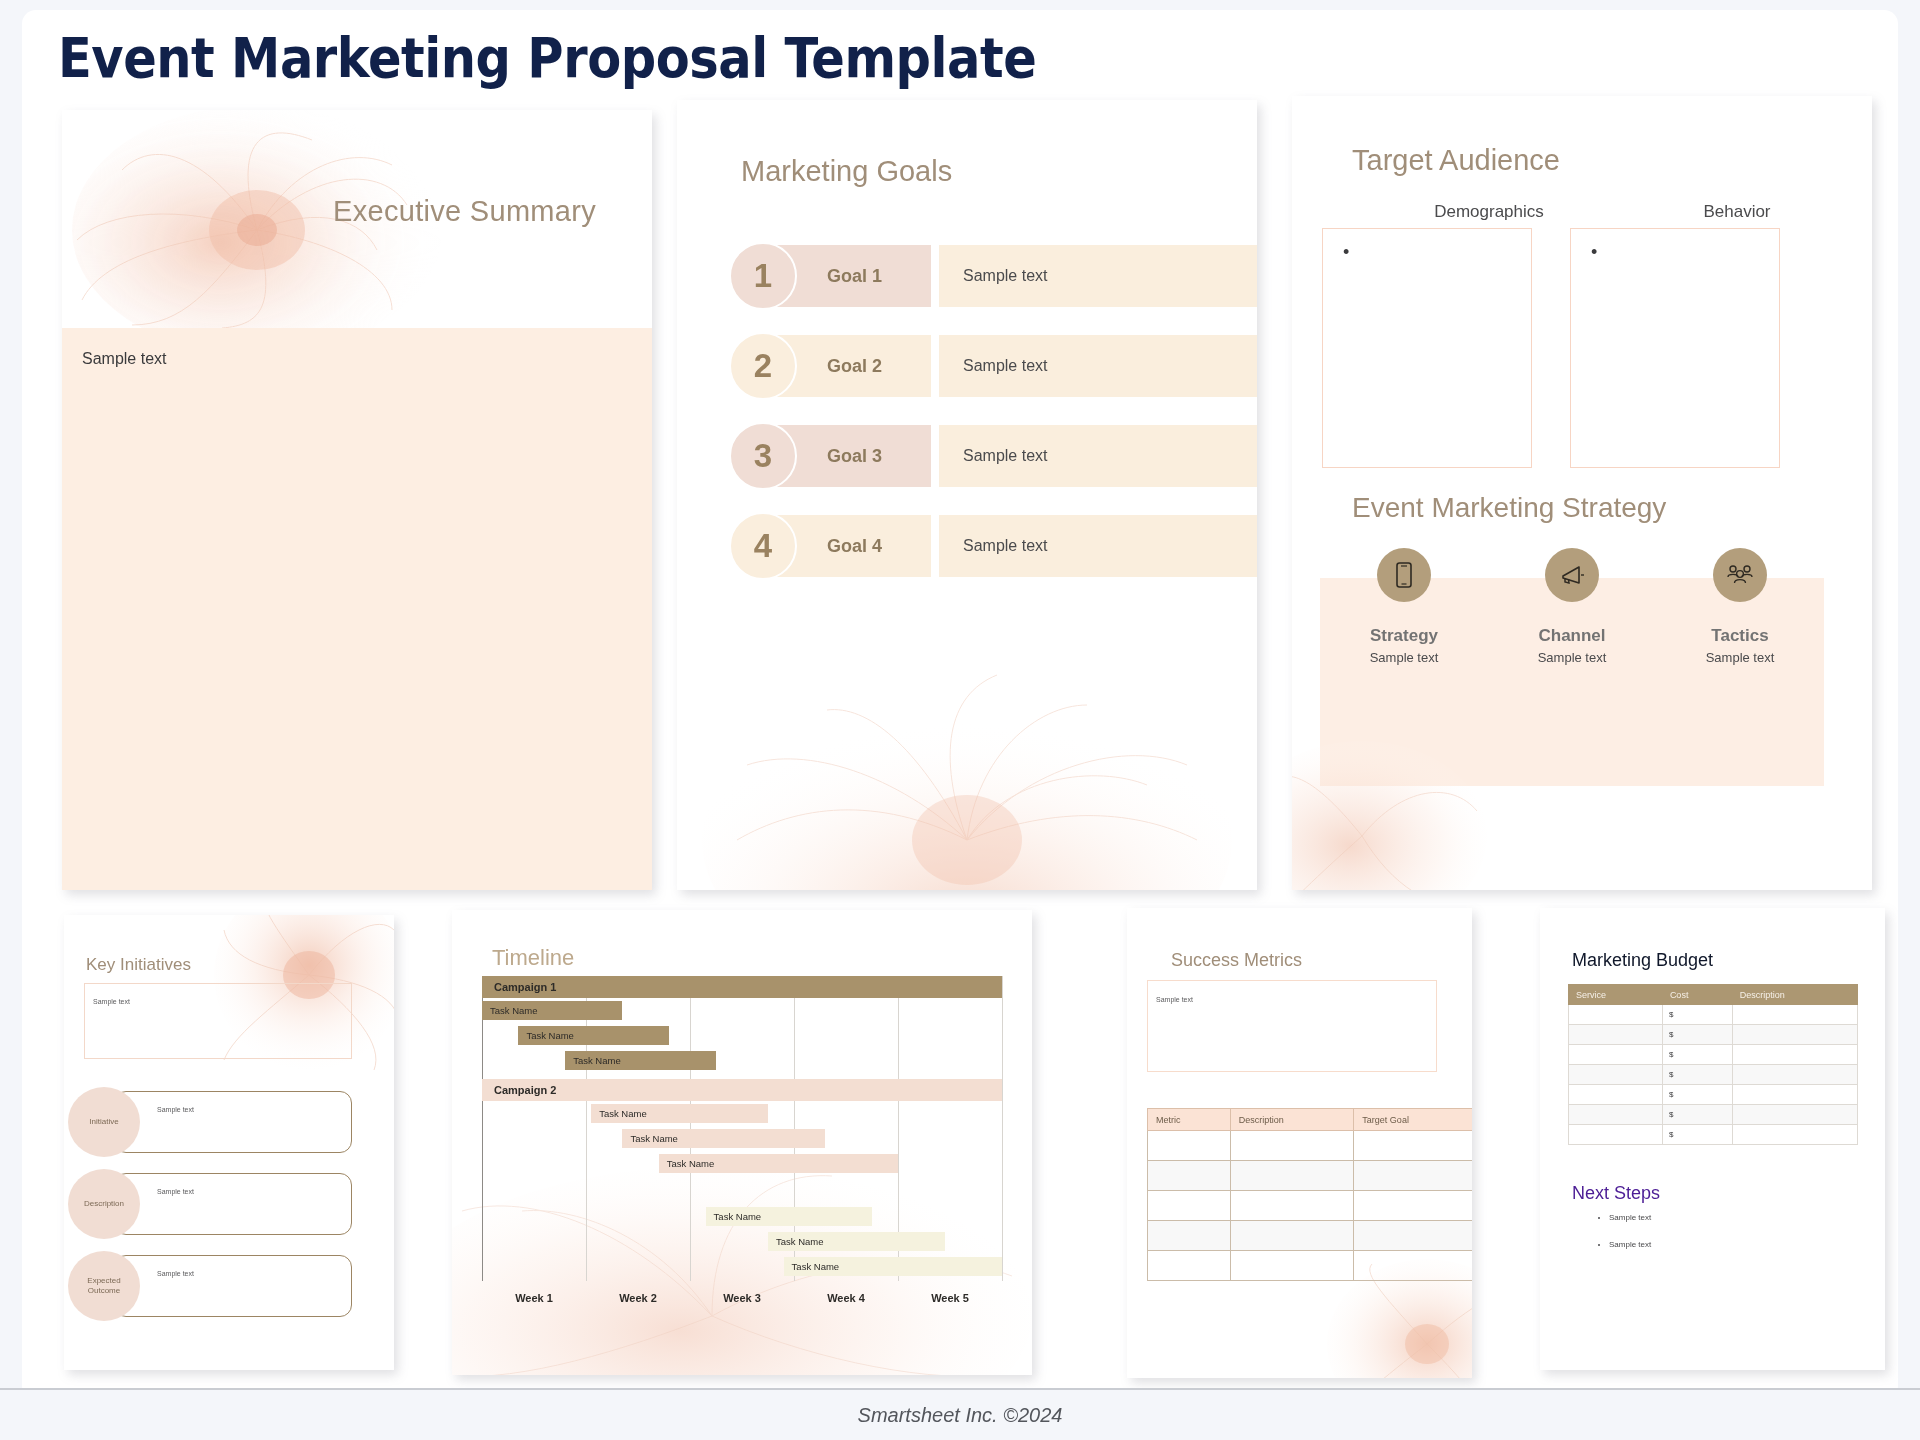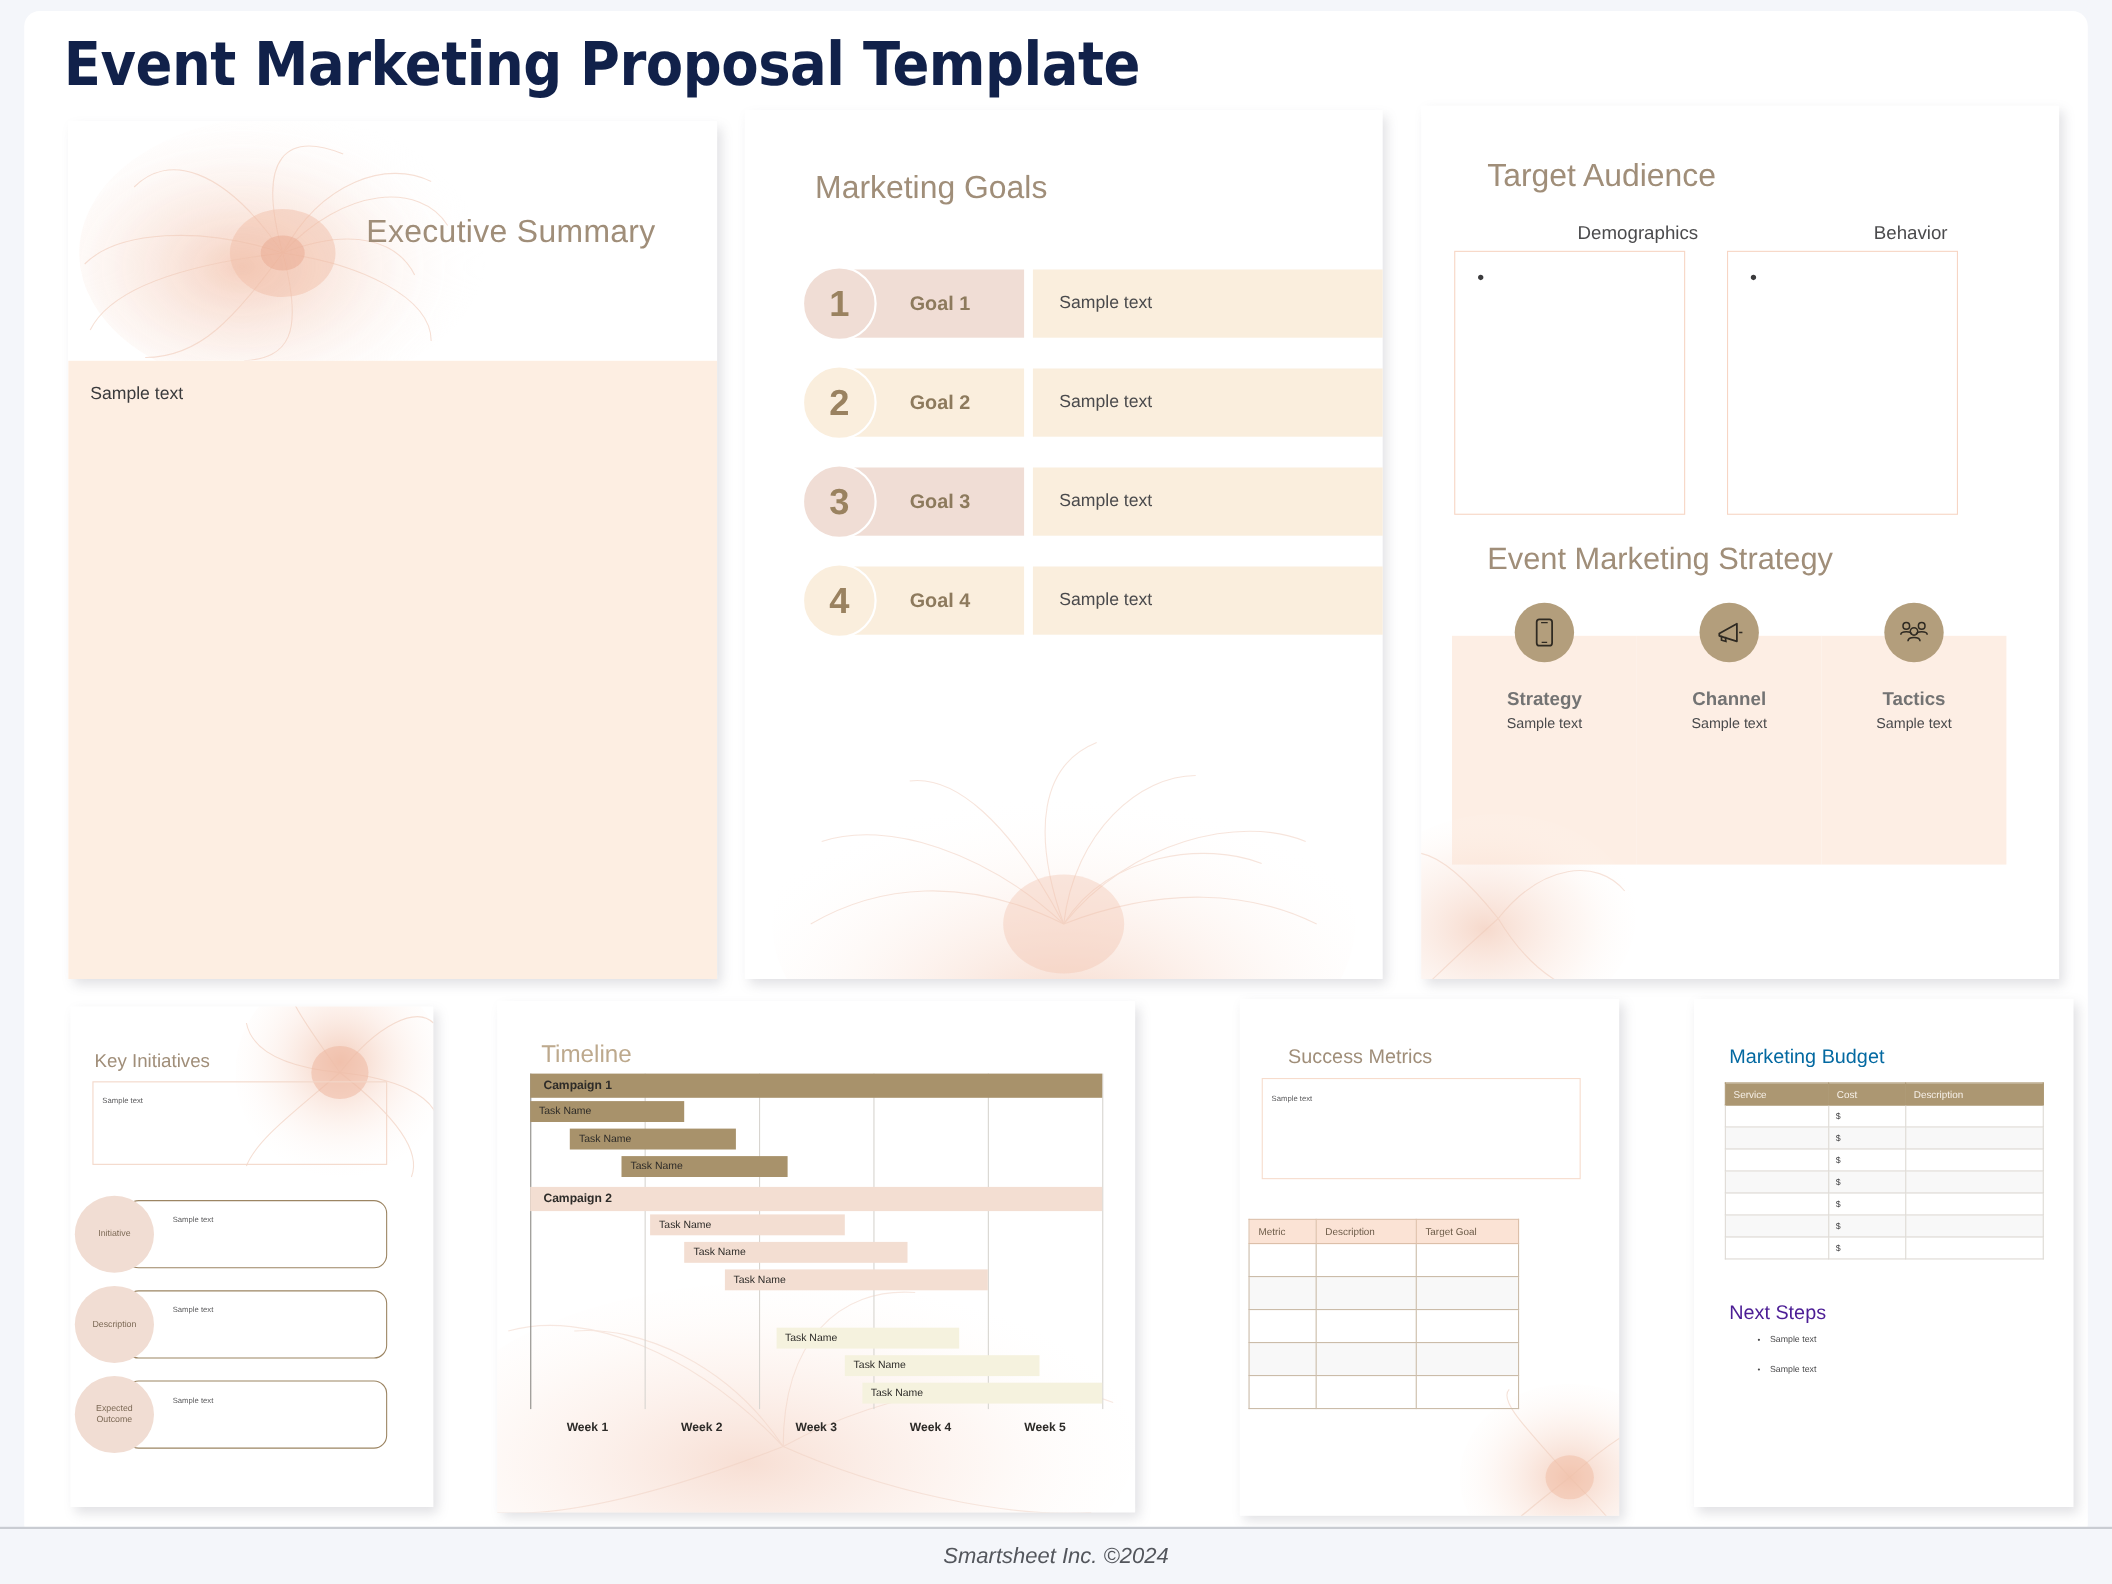--- a/index.html
+++ b/index.html
@@ -152,33 +152,33 @@
 
   
   #sm-card { left: 1105px; top: 898px; width: 345px; height: 470px; }
   .sm-title { position: absolute; left: 44px; top: 42px; font-size: 18px; color: #a08e79; }
   .sm-box {
     position: absolute; left: 20px; top: 72px; width: 290px; height: 92px;
     border: 1px solid #f7dccc; padding: 7px 0 0 8px;
   }
   .sm-box span { font-size: 7px; color: #5b5b5d; }
   .sm-table {
-    position: absolute; left: 8px; top: 200px; width: 246px;
+    position: absolute; left: 20px; top: 200px; width: 334px;
     border-collapse: collapse;
   }
   .sm-table th {
     background: #fbe3d5; border: 1px solid #dcbfa9; font-size: 9px; color: #6d5c49;
     font-weight: normal; text-align: left; padding: 5px 8px; height: 22px;
   }
   .sm-table td { border: 1px solid #cbbca9; height: 30px; }
   .sm-table tr.alt td { background: #f8f8f8; }
 
   
   #mb-card { left: 1518px; top: 898px; width: 345px; height: 462px; }
-  .mb-title { position: absolute; left: 32px; top: 42px; font-size: 18px; color: #0369a1; }
+  .mb-title { position: absolute; left: 32px; top: 42px; font-size: 18px; color: #0f172a; }
   .mb-table { position: absolute; left: 28px; top: 76px; width: 290px; border-collapse: collapse; }
   .mb-table th {
     background: #ac9772; color: #f6f0e8; font-size: 9px; font-weight: normal;
     text-align: left; padding: 4px 7px; height: 20px; border: 1px solid #ac9772;
   }
   .mb-table td { border: 1px solid #dedad4; height: 20px; font-size: 8px; color: #3d3d3f; padding-left: 6px; }
   .mb-table tr.alt td { background: #f8f8f8; }
   .ns-title { position: absolute; left: 32px; top: 275px; font-size: 18px; color: #4c1d95; }
   .ns-list { position: absolute; left: 55px; top: 305px; }
   .ns-list li { font-size: 8px; color: #4a4a4c; margin-bottom: 18px; list-style: disc; margin-left: 14px; }

